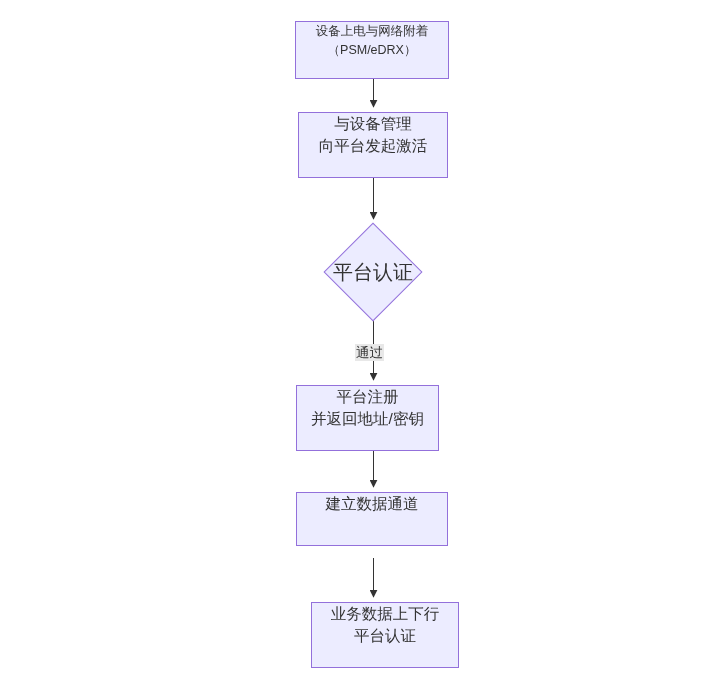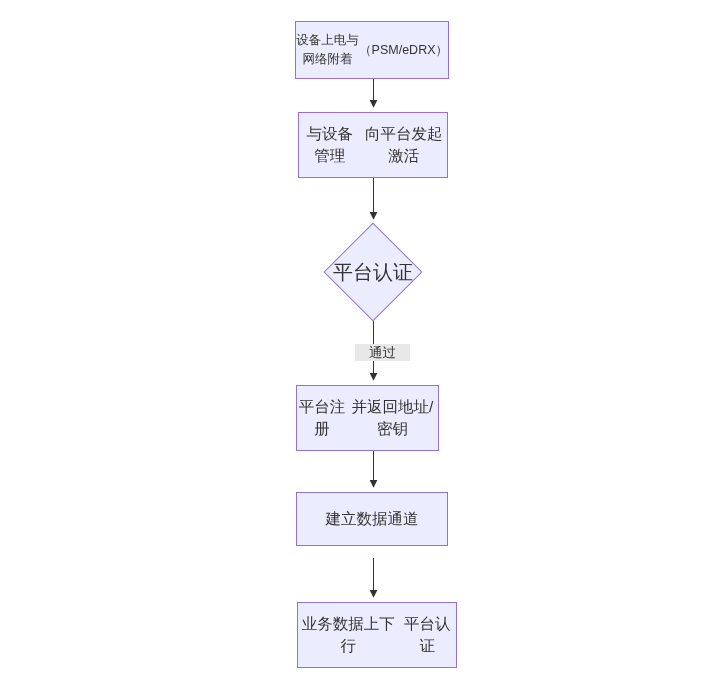--- a/index.html
+++ b/index.html
@@ -17,23 +17,22 @@
     left: 0; top: 0;
     width: 726px; height: 700px;
     pointer-events: none;
   }
   .node {
     position: absolute;
     box-sizing: border-box;
     background: #ececff;
     border: 1px solid #9370db;
     display: flex;
-    flex-direction: row;
+    flex-direction: column;
     align-items: center;
-    justify-content: center;
     text-align: center;
   }
   .node .line { display: block; }
   .node-sm .line { font-size: 12.5px; line-height: 19px; }
   .node-md .line { font-size: 15.5px; line-height: 22px; }
   .diamond-shape {
     position: absolute;
     box-sizing: border-box;
     left: 338px; top: 237px;
     width: 70px; height: 70px;
@@ -49,21 +48,21 @@
     font-size: 20px;
     line-height: 19px;
   }
   .edge-label {
     position: absolute;
     left: 355px; top: 344px;
     background: #e8e8e8;
     color: #333333;
     font-size: 13.5px;
     line-height: 17px;
-    padding: 0 14px;
+    padding: 0 1px;
     text-align: center;
   }
 </style>
 </head>
 <body>
 
 <div class="canvas">
 
   <svg class="arrows" width="726" height="700" viewBox="0 0 726 700" xmlns="http://www.w3.org/2000/svg">
     <defs>
@@ -95,18 +94,18 @@
 
   <div class="node node-md" style="left:296px; top:385px; width:143px; height:66px;">
     <span class="line">平台注册</span>
     <span class="line">并返回地址/密钥</span>
   </div>
 
   <div class="node node-md" style="left:296px; top:492px; width:152px; height:54px;">
     <span class="line">建立数据通道</span>
   </div>
 
-  <div class="node node-md" style="left:297px; top:602px; width:160px; height:66px;">
+  <div class="node node-md" style="left:311px; top:602px; width:148px; height:66px;">
     <span class="line">业务数据上下行</span>
     <span class="line">平台认证</span>
   </div>
 
 </div>
 
 </body></html>

